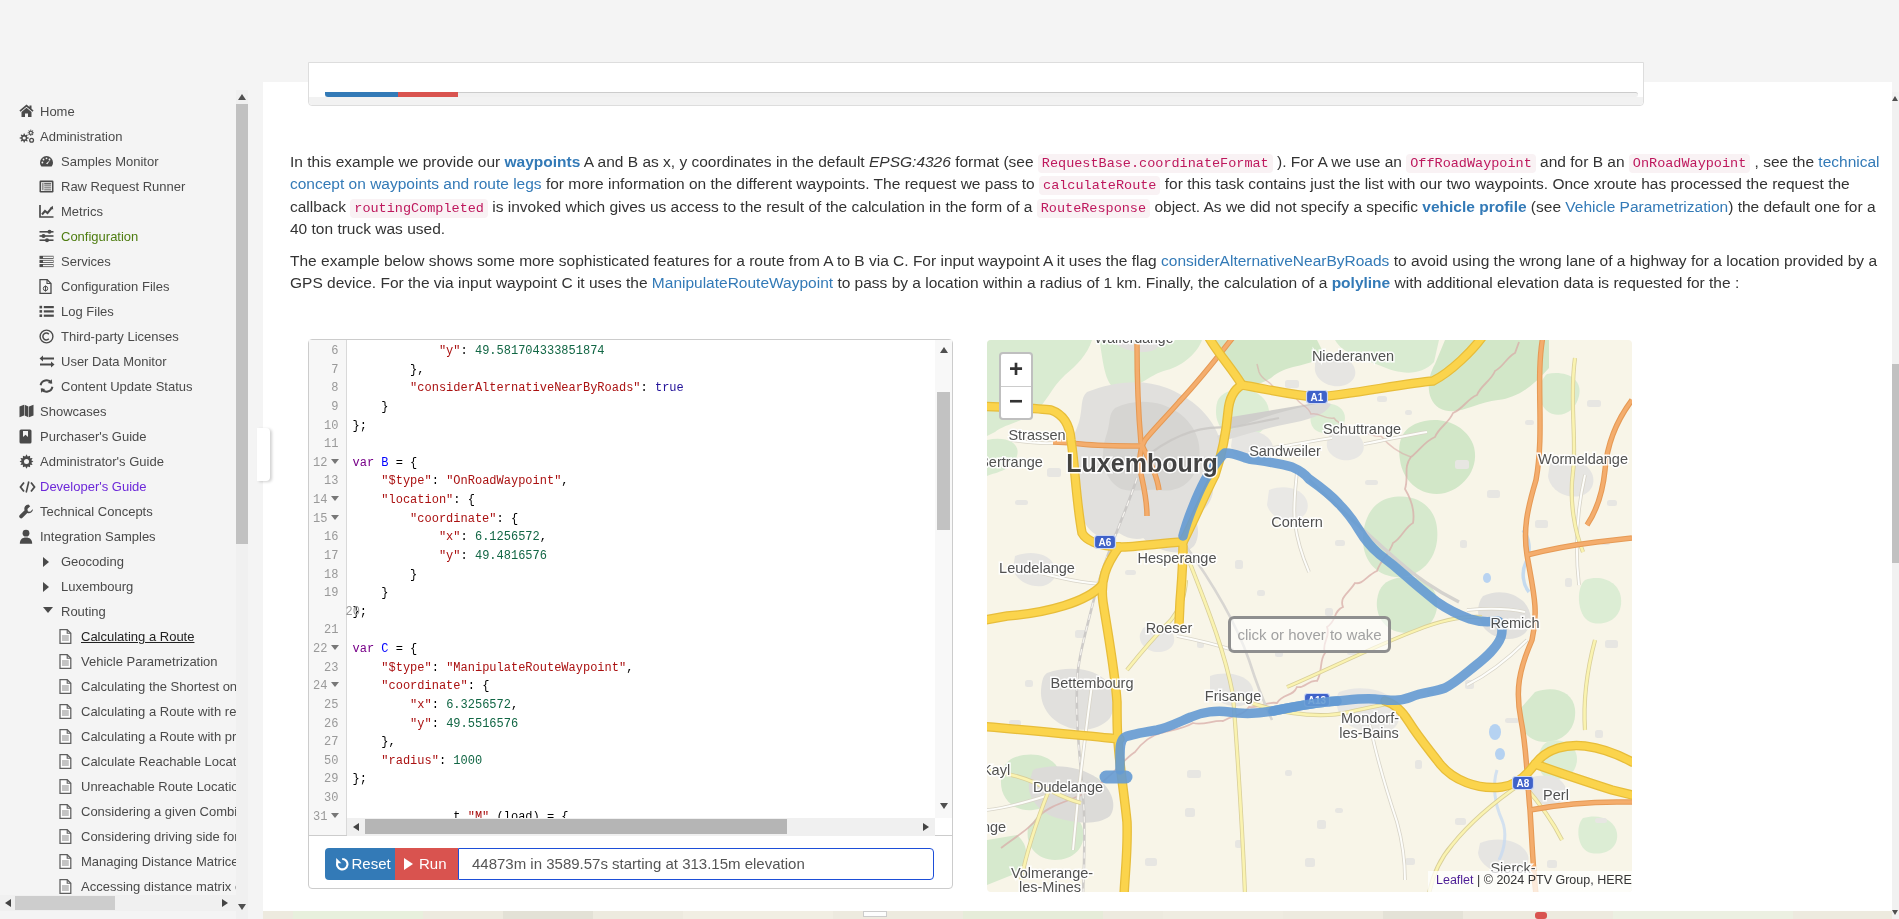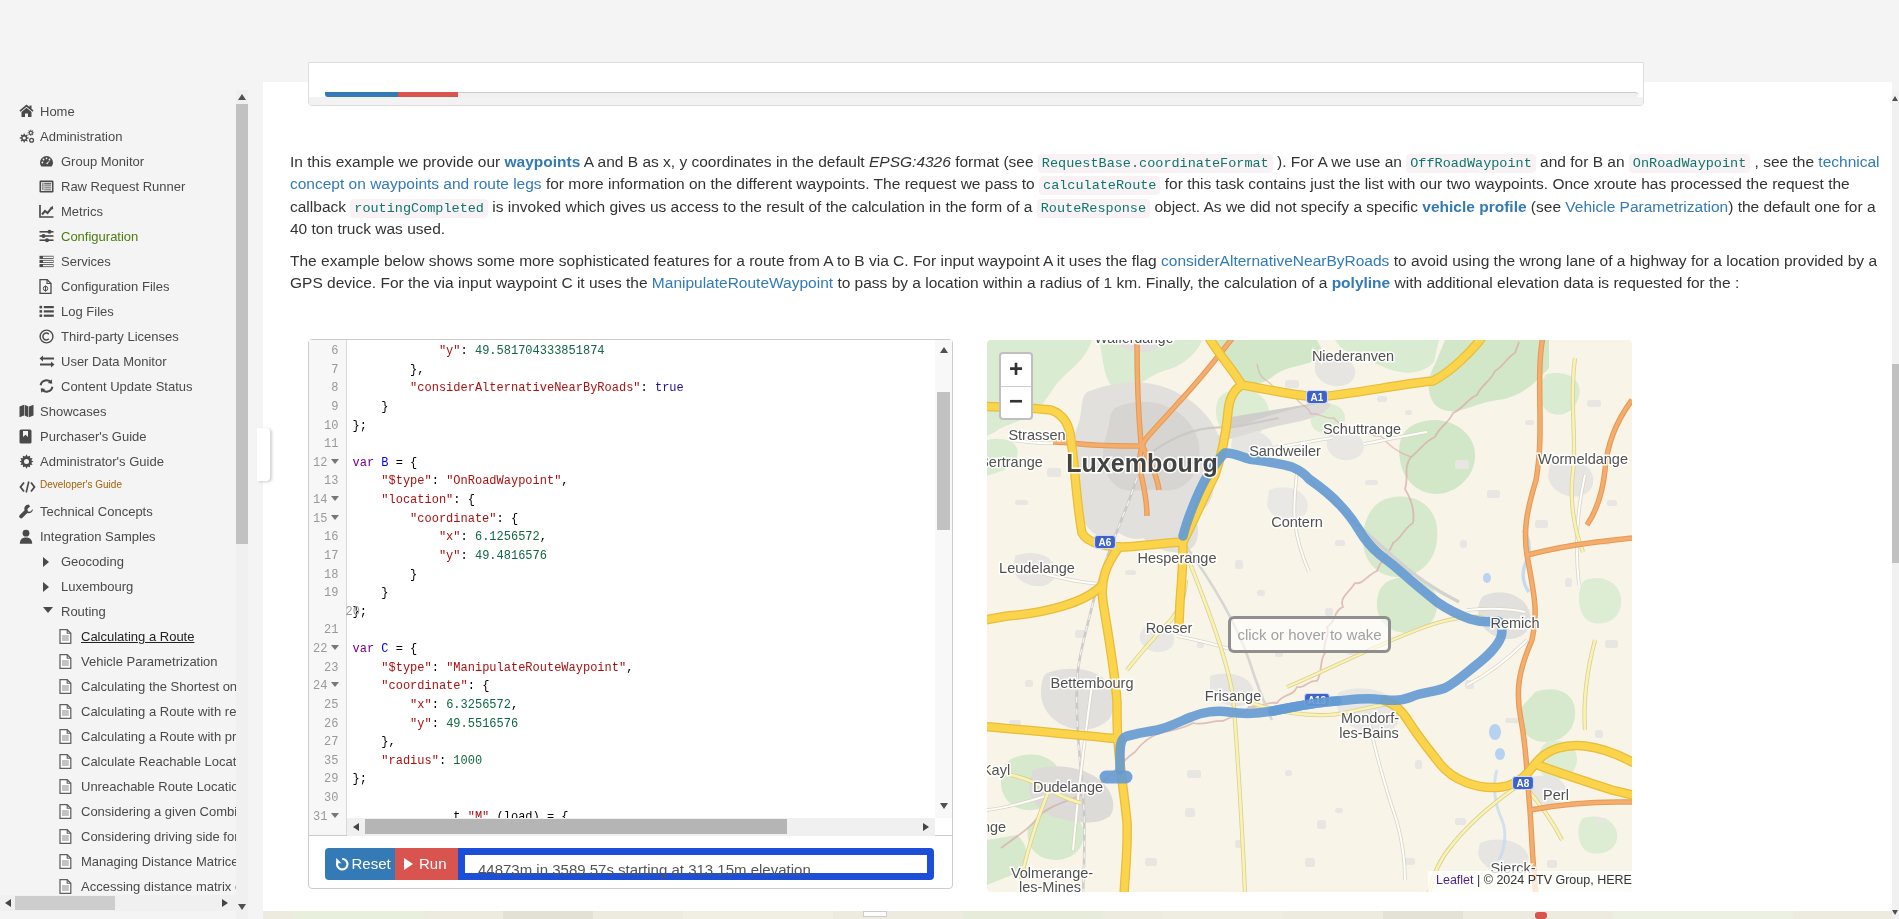--- a/index.html
+++ b/index.html
@@ -1,21 +1,21 @@
 <!DOCTYPE html>
 <html><head>
 <meta charset="utf-8">
 <style>
 * { margin:0; padding:0; box-sizing:border-box; }
 body { font-family:"Liberation Sans", sans-serif; }
 #root { position:relative; width:1899px; height:919px; background:#f4f4f4; overflow:hidden; }
 #content { position:absolute; left:263px; top:82px; width:1629px; height:837px; background:#fff; }
 .abs { position:absolute; }
 a { color:#337ab7; text-decoration:none; }
-code.c { font-family:"Liberation Mono", monospace; font-size:13.5px; line-height:1; color:#0f766e; background:#f9f2f4; padding:2px 4px; border-radius:4px; }
+code.c { font-family:"Liberation Mono", monospace; font-size:13.5px; line-height:1; color:#be185d; background:#f9f2f4; padding:2px 4px; border-radius:4px; }
 </style>
 </head>
 <body>
 <div id="root">
 
 
   <div id="content">
 
     <div class="abs" style="left:44.5px;top:-20px;width:1336px;height:44px;border:1px solid #ddd;border-radius:0 0 4px 4px;background:#fff;">
       <div class="abs" style="left:16px;top:29px;width:1313px;height:5px;background:#f0f0f0;border-top:1px solid #ccc;border-radius:0 3px 3px 0;"></div>
@@ -49,21 +49,21 @@
         <div style="height:18.64px;">18</div>
         <div style="height:18.64px;">19</div>
         <div style="height:18.64px;margin-left:37px;">20</div>
         <div style="height:18.64px;">21</div>
         <div style="height:18.64px;">22<span style="display:inline-block;width:0;height:0;border-left:4px solid transparent;border-right:4px solid transparent;border-top:5px solid #777;margin-left:3px;vertical-align:2px;"></span></div>
         <div style="height:18.64px;">23</div>
         <div style="height:18.64px;">24<span style="display:inline-block;width:0;height:0;border-left:4px solid transparent;border-right:4px solid transparent;border-top:5px solid #777;margin-left:3px;vertical-align:2px;"></span></div>
         <div style="height:18.64px;">25</div>
         <div style="height:18.64px;">26</div>
         <div style="height:18.64px;">27</div>
-        <div style="height:18.64px;">35</div>
+        <div style="height:18.64px;">50</div>
         <div style="height:18.64px;">29</div>
         <div style="height:18.64px;">30</div>
         <div style="height:18.64px;">31<span style="display:inline-block;width:0;height:0;border-left:4px solid transparent;border-right:4px solid transparent;border-top:5px solid #777;margin-left:3px;vertical-align:2px;"></span></div>
       </div>
       </div>
 
       <div class="abs" style="left:626px;top:0;width:17px;height:478px;background:#f8f8f8;">
         <div class="abs" style="left:5px;top:7px;width:0;height:0;border-left:4px solid transparent;border-right:4px solid transparent;border-bottom:6px solid #505050;"></div>
         <div class="abs" style="left:2px;top:52px;width:13px;height:138px;background:#c2c2c2;"></div>
         <div class="abs" style="left:5px;top:463px;width:0;height:0;border-left:4px solid transparent;border-right:4px solid transparent;border-top:6px solid #505050;"></div>
@@ -76,21 +76,21 @@
       </div>
 
       <div class="abs" style="left:16px;top:508px;height:32px;">
         <div class="abs" style="left:0;top:0;width:70.5px;height:32px;background:#337ab7;border-radius:4px 0 0 4px;color:#fff;font-size:15px;line-height:32px;padding-left:27px;">Reset</div>
         <svg class="abs" style="left:10px;top:9px;" width="14" height="14" viewBox="0 0 14 14">
             <path d="M7.2 2 A5.2 5.2 0 1 1 2.6 4.9" fill="none" stroke="#fff" stroke-width="2.1"></path>
             <path d="M1.2 1 L1.2 6.2 L6.4 6.2 Z" fill="#fff"></path>
           </svg>
         <div class="abs" style="left:70.5px;top:0;width:63px;height:32px;background:#d9534f;color:#fff;font-size:15px;line-height:32px;padding-left:24px;">Run</div>
         <div class="abs" style="left:79px;top:10px;width:0;height:0;border-top:6px solid transparent;border-bottom:6px solid transparent;border-left:9px solid #fff;"></div>
-        <div class="abs" style="left:133.5px;top:0;width:476px;height:32px;background:#fff;border:7px solid #1d4ed8;border-radius:0 4px 4px 0;font-size:15px;line-height:30px;color:#555;padding-left:13px;">44873m in 3589.57s starting at 313.15m elevation</div>
+        <div class="abs" style="left:133.5px;top:0;width:476px;height:32px;background:#fff;border:1px solid #1d4ed8;border-radius:0 4px 4px 0;font-size:15px;line-height:30px;color:#555;padding-left:13px;">44873m in 3589.57s starting at 313.15m elevation</div>
       </div>
     </div>
 
     <div id="map" class="abs" style="left:724px;top:258px;width:645px;height:552px;border-radius:4px;overflow:hidden;background:#f8f5e8;">
       <svg width="645" height="552" viewBox="0 0 645 552">
       <path d="M0,0 L105,0 C100,15 90,25 78,35 C64,48 60,62 48,72 C36,82 18,84 8,92 L0,96 Z" fill="#d9ebd1"></path>
       <path d="M112,0 L215,0 C211,12 196,26 180,30 C160,35 148,52 132,50 C116,48 116,14 112,0 Z" fill="#d9ebd1"></path>
       <path d="M0,100 C18,96 34,102 30,116 C26,130 10,132 0,136 Z" fill="#d9ebd1"></path>
       <path d="M228,0 L330,0 L338,16 C318,28 300,24 284,38 C266,50 248,43 240,28 Z" fill="#d2e7c8"></path>
       <path d="M348,0 L452,0 L447,22 C432,38 410,33 394,26 C374,18 356,14 348,0 Z" fill="#d9ebd1"></path>
@@ -351,21 +351,21 @@
           </svg></div>
       <div class="abs" style="left:40px;top:39px;font-size:13px;color:#4a4a4a;white-space:nowrap;">Administration</div>
       <div class="abs" style="left:39px;top:64px;"><svg width="15" height="13" viewBox="0 0 15 13">
             <path d="M7.5 1 A6.5 6.5 0 0 1 14 7.5 C14 9 13.5 10.4 12.6 11.5 L2.4 11.5 C1.5 10.4 1 9 1 7.5 A6.5 6.5 0 0 1 7.5 1 Z" fill="#4a4a4a"></path>
             <circle cx="3.4" cy="7.5" r="0.9" fill="#f4f4f4"></circle>
             <circle cx="4.5" cy="4.5" r="0.9" fill="#f4f4f4"></circle>
             <circle cx="7.5" cy="3.3" r="0.9" fill="#f4f4f4"></circle>
             <circle cx="10.5" cy="4.5" r="0.9" fill="#f4f4f4"></circle>
             <path d="M7 8.5 L11.3 5.1 L8.3 9.3 Z" fill="#f4f4f4"></path>
           </svg></div>
-      <div class="abs" style="left:61px;top:64px;font-size:13px;color:#4a4a4a;white-space:nowrap;">Group Monitor</div>
+      <div class="abs" style="left:61px;top:64px;font-size:13px;color:#4a4a4a;white-space:nowrap;">Samples Monitor</div>
       <div class="abs" style="left:39px;top:89px;"><svg width="15" height="13" viewBox="0 0 15 13">
             <rect x="0.5" y="0.5" width="14" height="12" rx="1.2" fill="#4a4a4a"></rect>
             <rect x="2" y="2.2" width="11" height="8.8" fill="#f4f4f4"></rect>
             <rect x="2.8" y="3" width="1.8" height="7.2" fill="#4a4a4a" opacity="0.55"></rect>
             <rect x="5.2" y="3.2" width="7" height="1.2" fill="#4a4a4a"></rect>
             <rect x="5.2" y="5.2" width="7" height="1.2" fill="#4a4a4a" opacity="0.7"></rect>
             <rect x="5.2" y="7.2" width="7" height="1.2" fill="#4a4a4a" opacity="0.7"></rect>
             <rect x="5.2" y="9.2" width="7" height="1.2" fill="#4a4a4a" opacity="0.7"></rect>
           </svg></div>
       <div class="abs" style="left:61px;top:89px;font-size:13px;color:#4a4a4a;white-space:nowrap;">Raw Request Runner</div>
@@ -446,21 +446,21 @@
       <div class="abs" style="left:19px;top:364px;"><svg width="15" height="15" viewBox="0 0 15 15">
             <path d="M7.5 0.3 L8.7 2.5 L11.1 1.7 L11.1 4.2 L13.6 4.1 L12.3 6.3 L14.4 7.5 L12.3 8.7 L13.6 10.9 L11.1 10.8 L11.1 13.3 L8.7 12.5 L7.5 14.7 L6.3 12.5 L3.9 13.3 L3.9 10.8 L1.4 10.9 L2.7 8.7 L0.6 7.5 L2.7 6.3 L1.4 4.1 L3.9 4.2 L3.9 1.7 L6.3 2.5 Z" fill="#4a4a4a"></path>
             <circle cx="7.5" cy="7.5" r="2.5" fill="#f4f4f4"></circle>
           </svg></div>
       <div class="abs" style="left:40px;top:364px;font-size:13px;color:#4a4a4a;white-space:nowrap;">Administrator's Guide</div>
       <div class="abs" style="left:19px;top:389px;"><svg width="17" height="12" viewBox="0 0 17 12">
             <path d="M5 1.5 L1.5 6 L5 10.5" fill="none" stroke="#4a4a4a" stroke-width="1.8"></path>
             <path d="M12 1.5 L15.5 6 L12 10.5" fill="none" stroke="#4a4a4a" stroke-width="1.8"></path>
             <line x1="7.2" y1="11.5" x2="9.8" y2="0.5" stroke="#4a4a4a" stroke-width="1.6"></line>
           </svg></div>
-      <div class="abs" style="left:40px;top:389px;font-size:10px;color:#a16207;white-space:nowrap;">Developer's Guide</div>
+      <div class="abs" style="left:40px;top:389px;font-size:13px;color:#6d28d9;white-space:nowrap;">Developer's Guide</div>
       <div class="abs" style="left:19px;top:414px;"><svg width="14" height="15" viewBox="0 0 14 15">
             <path d="M9.5 0.5 A4.2 4.2 0 0 0 5.6 6.2 L0.8 11 A1.9 1.9 0 0 0 3.5 13.7 L8.3 8.9 A4.2 4.2 0 0 0 14 5 L11.2 7.8 L8.9 7.4 L8.4 5.1 L11.2 2.3 Z" fill="#4a4a4a"></path>
           </svg></div>
       <div class="abs" style="left:40px;top:414px;font-size:13px;color:#4a4a4a;white-space:nowrap;">Technical Concepts</div>
       <div class="abs" style="left:19px;top:439px;"><svg width="14" height="15" viewBox="0 0 14 15">
             <circle cx="7" cy="4.2" r="3.4" fill="#4a4a4a"></circle>
             <path d="M0.8 14.7 C0.8 10.5 3.2 8.5 7 8.5 C10.8 8.5 13.2 10.5 13.2 14.7 Z" fill="#4a4a4a"></path>
           </svg></div>
       <div class="abs" style="left:40px;top:439px;font-size:13px;color:#4a4a4a;white-space:nowrap;">Integration Samples</div>
       <div class="abs" style="left:43px;top:467px;">

